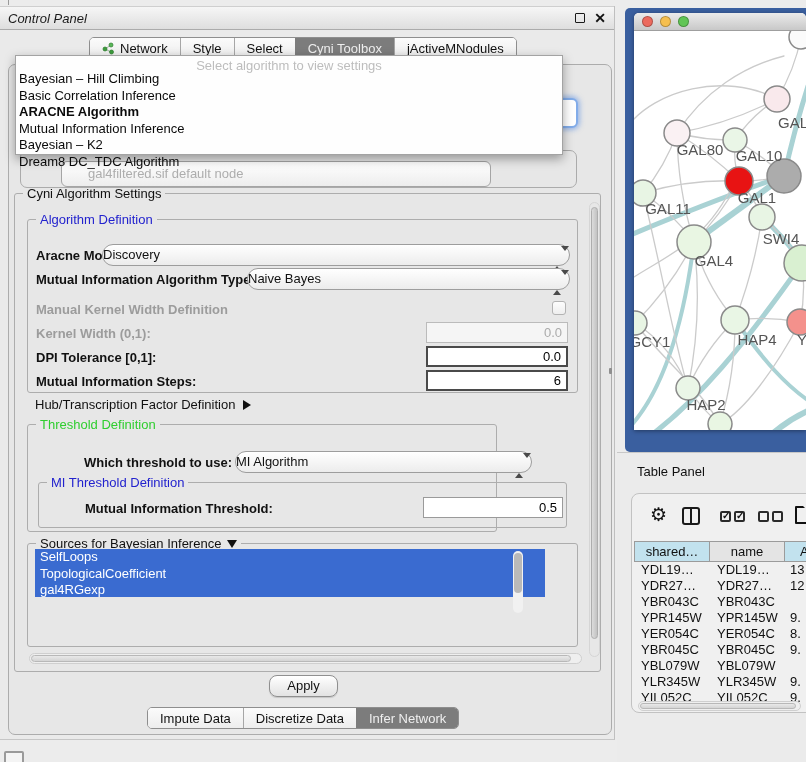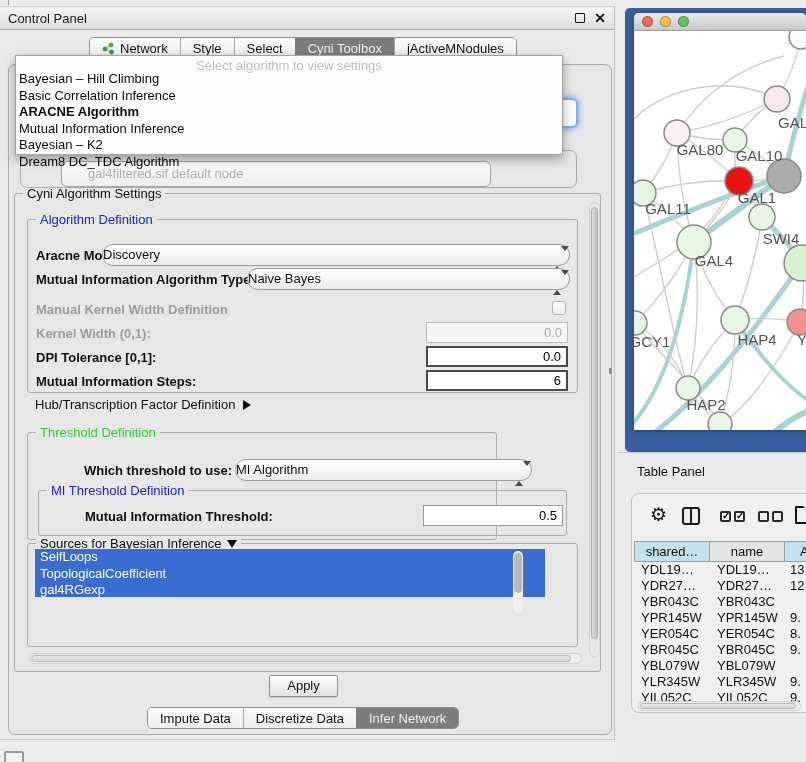--- a/index.html
+++ b/index.html
@@ -11,21 +11,21 @@
   
   #control-panel {
     position:absolute; left:0; top:6px; width:615px; height:734px;
     background:#EAEAEA; border-right:1px solid #BFBFBF; border-bottom:1px solid #C6C6C6;
   }
   .cp-titlebar {
     position:absolute; left:0; top:0; width:100%; height:24px;
     background:linear-gradient(#F6F6F6,#DEDEDE); border-top:1px solid #CFCFCF; border-bottom:1px solid #ABABAB;
     display:flex; align-items:center; padding:0 8px;
   }
-  .cp-title { font-size:13px; color:#1A1A1A; }
+  .cp-title { font-size:13px; color:#1A1A1A;font-style:italic; }
   .win-icons { margin-left:auto; display:flex; align-items:center; gap:9px; }
   .float-icon { width:10px; height:10px; border:1.6px solid #1A1A1A; border-radius:1px; }
   .close-icon { font-weight:bold; font-size:14px; line-height:14px; color:#111; }
   .close-icon::before { content:"✕"; }
   .top-tick { position:absolute; left:8px; top:0; width:1px; height:5px; background:#9A9A9A; }
 
   
   .segbar { position:absolute; display:flex; height:22px; border:1px solid #8E8E8E; border-radius:5px; overflow:hidden; background:#F6F6F6; }
   .seg { display:flex; align-items:center; gap:5px; padding:0 12px; font-size:13px; color:#111;
          background:linear-gradient(#FBFBFB,#EDEDED); border-left:1px solid #A6A6A6; white-space:nowrap; }
@@ -97,21 +97,21 @@
   #attr-vscroll { position:absolute; left:498px; top:357px; width:10px; height:62px; background:#F1F1F1; border-radius:5px; }
   #attr-vthumb { position:absolute; left:1px; top:2px; width:8px; height:40px; background:#B9B9B9; border-radius:4px; }
 
   
   .vscroll { position:absolute; background:#E7E7E7; border-radius:6px; border:1px solid #D5D5D5; }
   .vthumb { position:absolute; background:linear-gradient(90deg,#DCDCDC,#C2C2C2); border:1px solid #ADADAD; border-radius:5px; }
   .hscroll { position:absolute; background:#EFEFEF; border:1px solid #CFCFCF; border-radius:6px; }
   .hthumb { position:absolute; background:linear-gradient(#E9E9E9,#D4D4D4); border:1px solid #B8B8B8; border-radius:5px; }
 
   #apply-btn { position:absolute; left:269px; top:669px; width:69px; height:22px;
-               border:1px solid #8F8F8F; border-radius:2px; background:linear-gradient(#FFFFFF,#E2E2E2);
+               border:1px solid #8F8F8F; border-radius:8px; background:linear-gradient(#FFFFFF,#E2E2E2);
                font-size:13px; text-align:center; line-height:20px; color:#111; box-shadow:0 1px 1px rgba(0,0,0,.15); }
 
   
   #net-frame { position:absolute; left:625px; top:8px; width:181px; height:444px;
                background:#3A5F9F; border-radius:5px 0 0 5px; }
   #net-window { position:absolute; left:9px; top:5px; width:172px; height:417px;
                 background:#FFF; border-radius:5px 5px 0 0; overflow:hidden; box-shadow:0 1px 4px rgba(0,0,0,.4); }
   .net-titlebar { height:18px; background:linear-gradient(#EBEBEB,#C8C8C8); border-bottom:1px solid #9F9F9F;
                   display:flex; align-items:center; padding-left:8px; gap:7px; }
   .tl { width:11px; height:11px; border-radius:50%; border:1px solid rgba(0,0,0,.25); }
@@ -241,21 +241,21 @@
 
         <span class="lbl" style="left:8px; top:154px;">Mutual Information Steps:</span>
         <input class="tinput strong" style="left: 398px; top: 150px; width: 142px;" value="6">
       </div>
 
       <div class="disc-row" style="left:20px; top:203px;">
         <span>Hub/Transcription Factor Definition</span>
         <span class="tri-right"></span>
       </div>
 
-      <div class="fs" style="left:12px; top:238px; width:470px; height:108px;">
+      <div class="fs" style="left:12px; top:230px; width:470px; height:108px;">
         <span class="fs-legend green">Threshold Definition</span>
 
         <span class="lbl" style="left:56px; top:30px;">Which threshold to use:</span>
         <div class="combo" style="left:207px; top:26px; width:297px;">
           <span>MI Algorithm</span>
           <span class="steppers"><span class="arr-up"></span><span class="arr-down"></span></span>
         </div>
 
         <div class="fs" style="left:10px; top:57px; width:529px; height:46px;">
           <span class="fs-legend blue">MI Threshold Definition</span>

